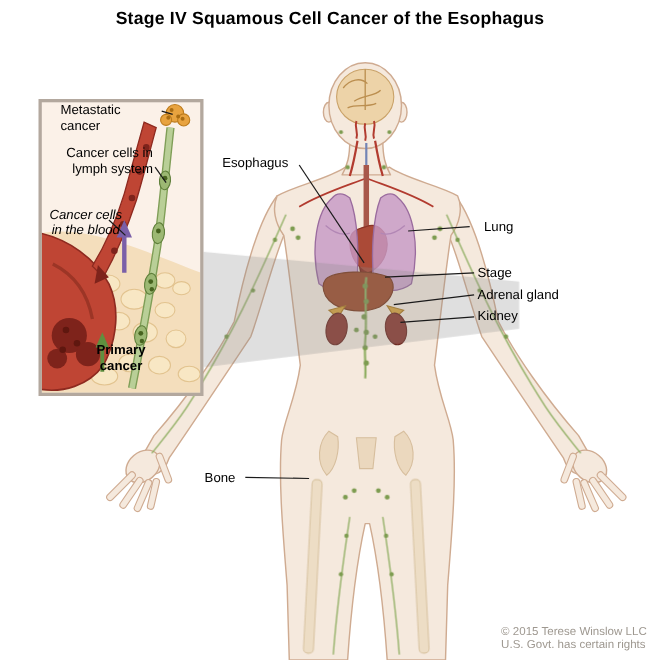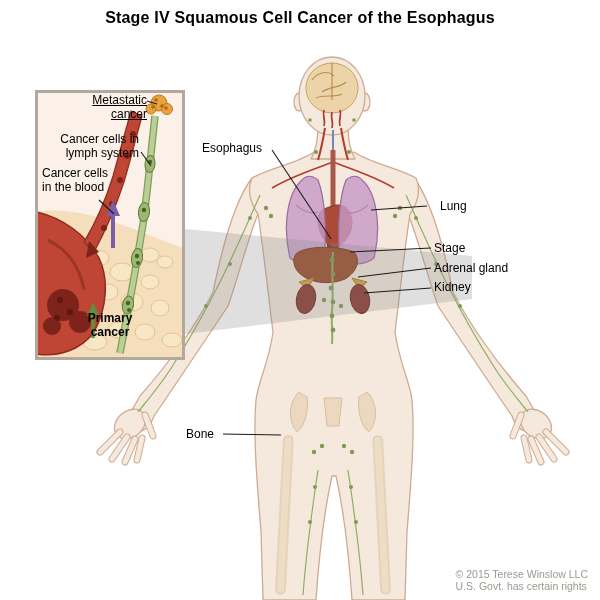--- a/index.html
+++ b/index.html
@@ -3,23 +3,23 @@
 <meta charset="utf-8">
 <style>
   html,body{margin:0;padding:0;background:#fff;}
   .stage{position:relative;width:600px;height:600px;background:#fff;overflow:hidden;
          font-family:"Liberation Sans",sans-serif;color:#000;}
   .art{position:absolute;left:0;top:0;}
   .title{position:absolute;top:9px;left:0;width:100%;text-align:center;
          font-size:16px;font-weight:bold;letter-spacing:.2px;}
   .lbl{position:absolute;font-size:12px;line-height:13.5px;white-space:pre-line;}
   .bold{font-weight:bold;}
-  #lbl-metastatic{left:55px;top:94px;width:92px;text-align:right;text-decoration:underline;}
+  #lbl-metastatic{left:55px;top:94px;width:92px;}
   #lbl-lymph{left:40px;top:133px;width:99px;text-align:right;}
-  #lbl-blood{left:42px;top:167px;width:72px;text-align:left;}
+  #lbl-blood{left:42px;top:189px;width:72px;text-align:center;font-style:italic;}
   #lbl-primary{left:78px;top:312px;width:64px;text-align:center;}
   #lbl-esophagus{left:202px;top:142px;text-align:center;}
   #lbl-lung{left:440px;top:200px;}
   #lbl-liver{left:434px;top:242px;}
   #lbl-adrenal{left:434px;top:262px;}
   #lbl-kidney{left:434px;top:281px;text-align:center;}
   #lbl-bone{left:186px;top:428px;}
   .heading{position:absolute;left:392px;top:92px;width:175px;font-size:13px;
            font-weight:bold;line-height:16px;white-space:pre-line;}
   .credit{position:absolute;right:12px;bottom:8px;text-align:left;

